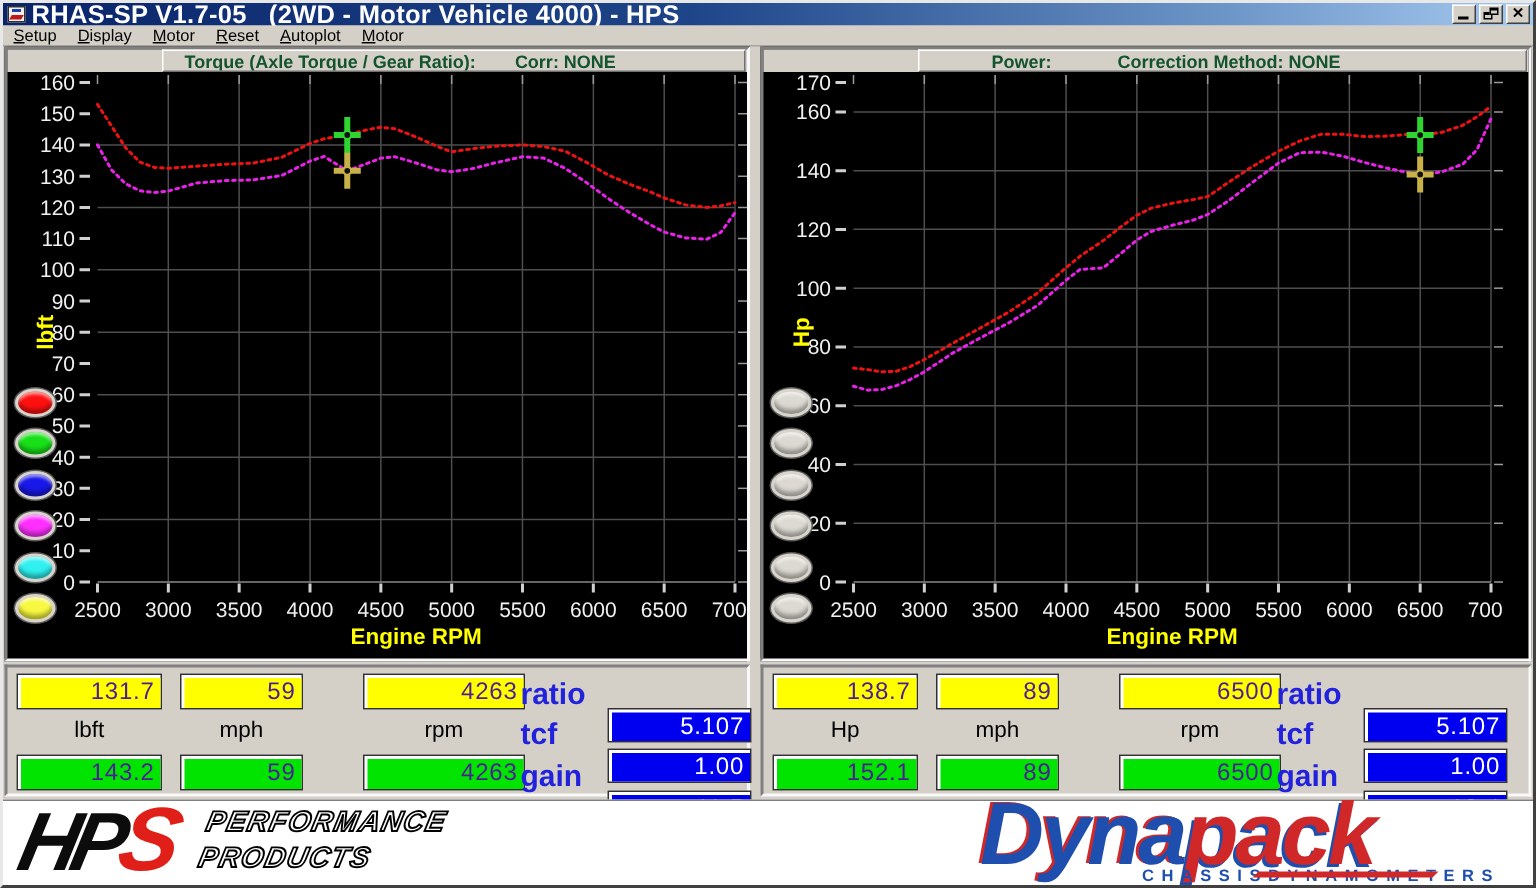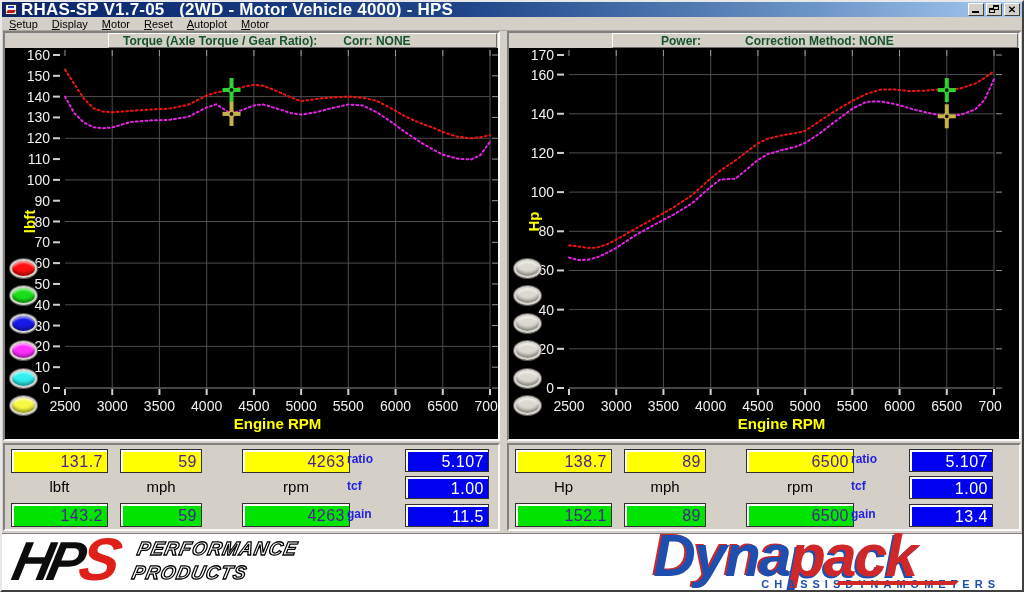--- a/index.html
+++ b/index.html
@@ -52,26 +52,26 @@
     border:2px solid; border-color:#808080 #f8f8f8 #f8f8f8 #808080; }
   #readout-left  { left:1px;  width:497px; }
   #readout-right { left:505px; width:514px; }
   .val-box { position:absolute; height:24px; background:#ffffff; border:1px solid #303030; padding:2px 0 0 2px; }
   .val-inner { width:100%; height:100%; text-align:right; font-size:16px; line-height:19px;
     padding-right:4px; color:#4c1d95; letter-spacing:0.5px; }
   .val-yellow .val-inner { background:#ffff00; }
   .val-green  .val-inner { background:#00e400; }
   .val-blue   .val-inner { background:#0000f0; color:#ffffff; }
   .unit-label { position:absolute; top:33px; width:97px; text-align:center; font-size:15px; color:#000; }
-  .side-label { position:absolute; left:342px; font-size:12px; color:#2222dd; font-weight:bold; }
+  .side-label { position:absolute; left:342px; font-size:20px; color:#2222dd; font-weight:bold; }
   .c1 { left:6px;  width:97px; }
   .c2 { left:115px; width:82px; }
   .c3 { left:237px; width:108px; }
   .row-y { top:4px; }  .row-g { top:58px; }
-  .blue-box { left:400px; width:84px; height:23px; }
+  .blue-box { left:400px; width:96px; height:23px;margin-top:23px; }
   .b1 { top:4px; } .b2 { top:31px; } .b3 { top:59px; }
   .s1 { top:7px; } .s2 { top:34px; } .s3 { top:62px; }
   
   .logo-band { position:absolute; left:0; top:531px; width:1020px; height:57px; background:#ffffff; border-top:1px solid #808080; }
   .hps { position:absolute; left:12px; top:1px; display:flex; align-items:center; }
   .hps-letters { font-size:55px; font-weight:bold; font-style:italic; transform:skewX(-12deg);
     letter-spacing:-5px; line-height:50px; white-space:nowrap; }
   .hps-hp { color:#0c0c0c; }
   .hps-s  { color:#e02018; font-size:60px; }
   .hps-tag { margin-left:20px; font-style:italic; font-weight:bold; font-size:19px;

